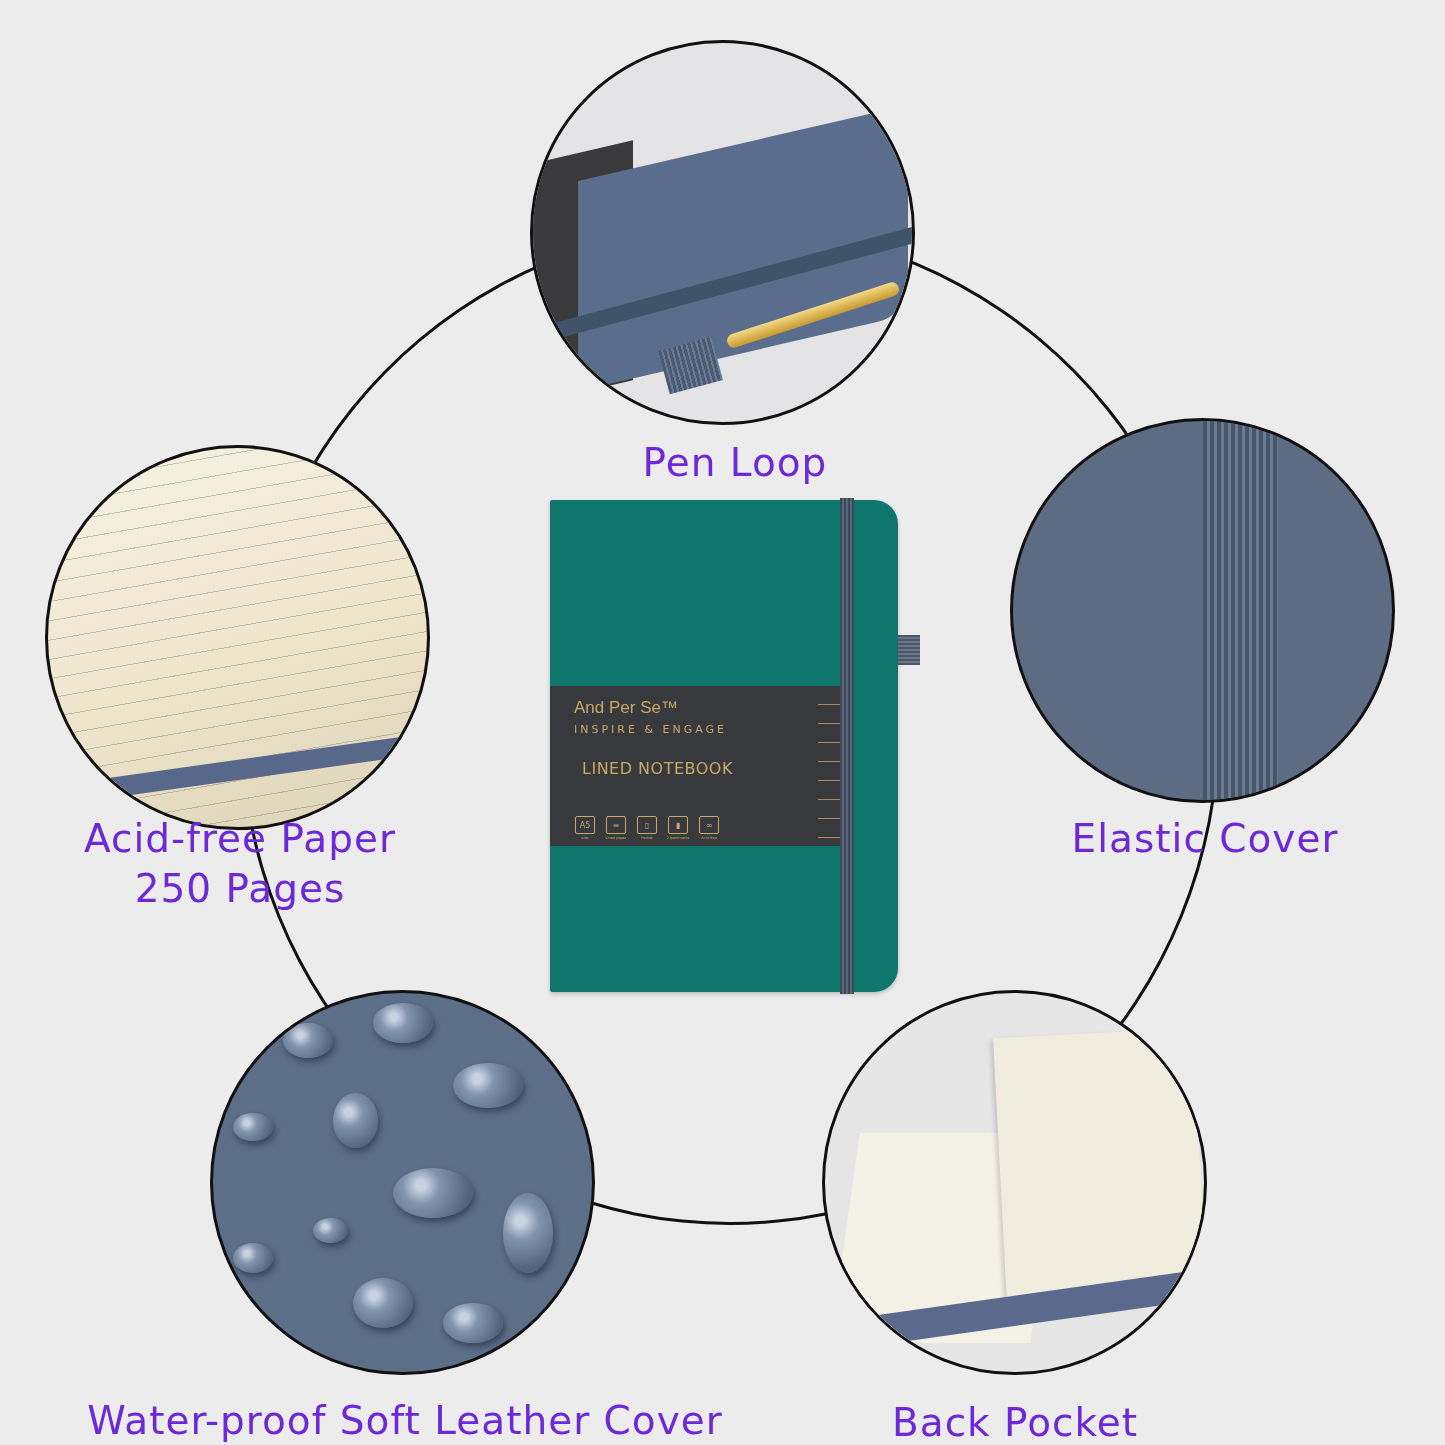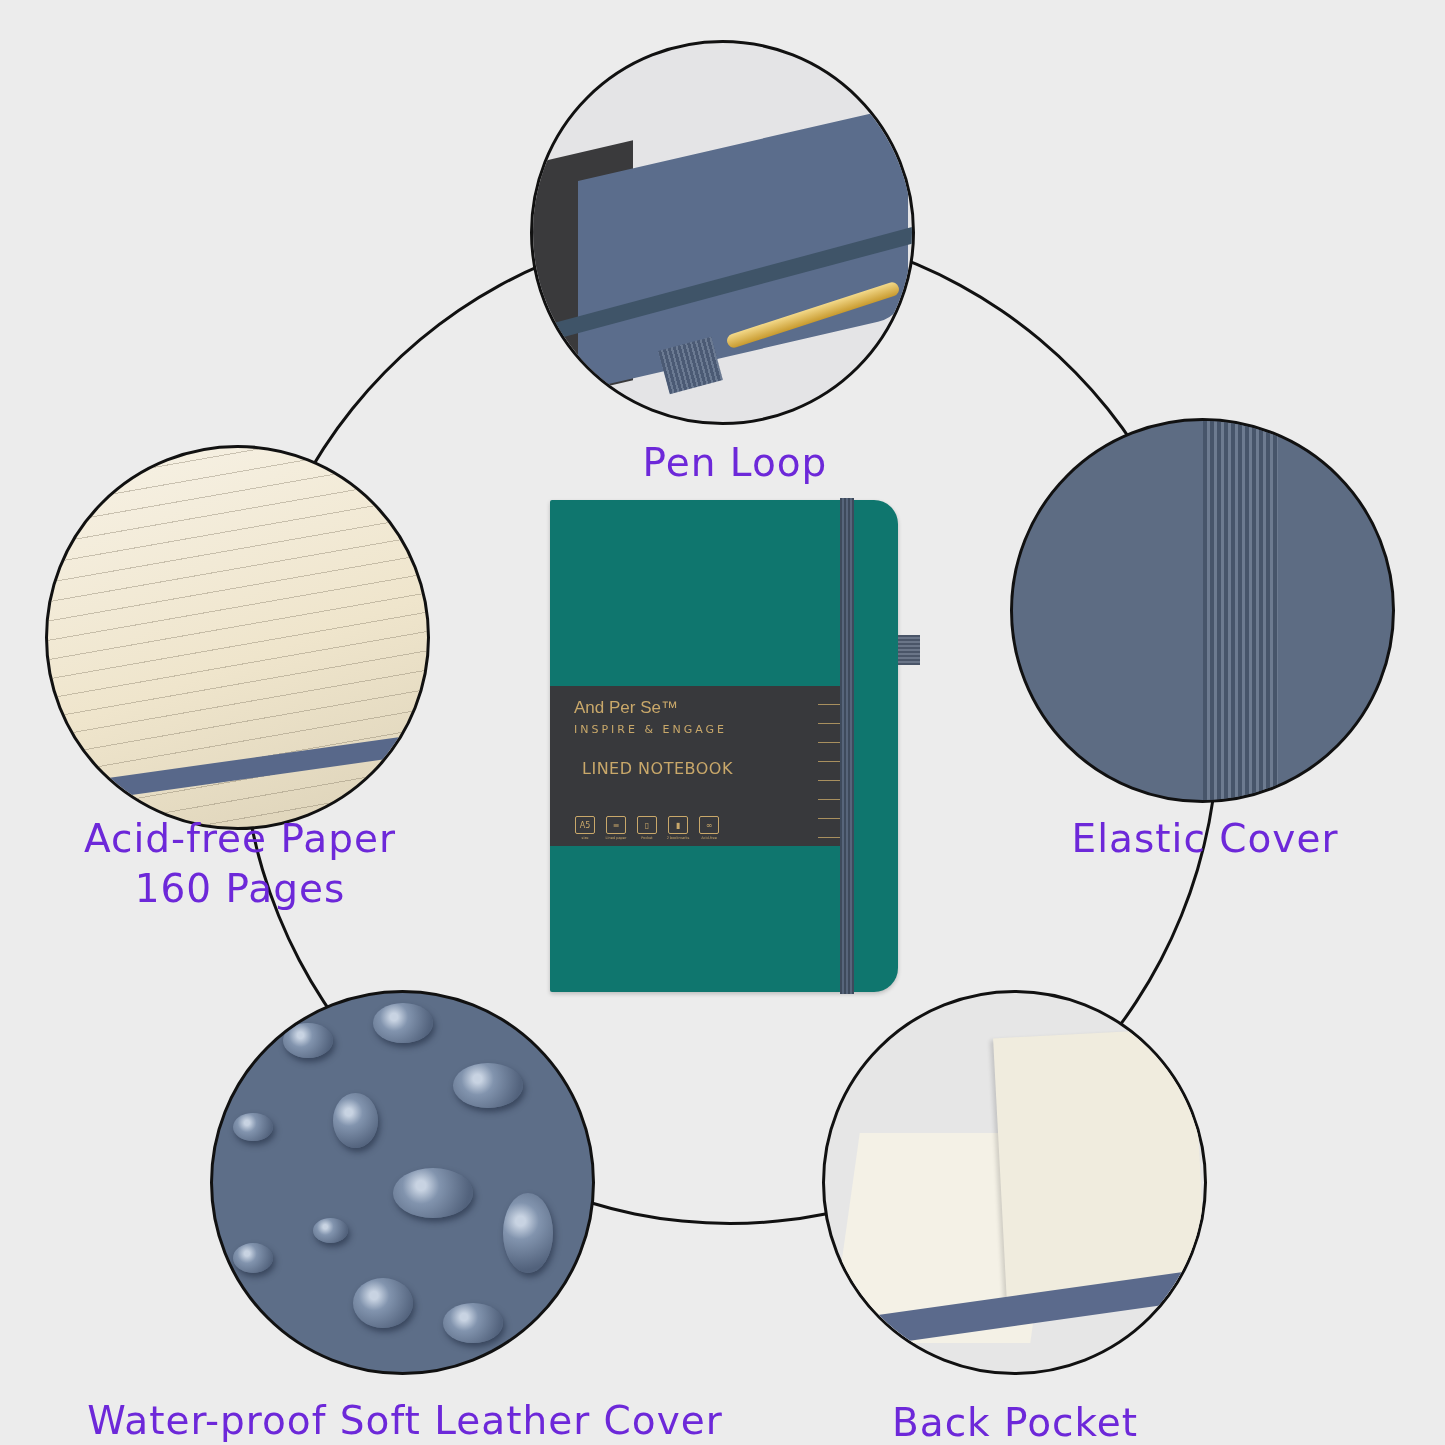--- a/index.html
+++ b/index.html
@@ -92,21 +92,21 @@
     <div class="loop"></div>
     <div class="pen"></div>
 </div>
 <div class="label" style="left:610px;top:438px;width:250px;">Pen Loop</div>
 
 <div class="circle" id="c-paper">
   <div class="lines"></div>
     <div class="base"></div>
 </div>
 <div class="label" style="left:40px;top:814px;width:400px;">Acid-free Paper</div>
-<div class="label" style="left:40px;top:864px;width:400px;">160 Pages</div>
+<div class="label" style="left:40px;top:864px;width:400px;">250 Pages</div>
 
 <div class="circle" id="c-elastic">
   <div class="strap"></div>
 </div>
 <div class="label" style="left:1050px;top:814px;width:310px;">Elastic Cover</div>
 
 <div class="circle" id="c-water">
   <div class="drop" style="left:70px;top:30px;width:50px;height:35px;"></div>
   <div class="drop" style="left:160px;top:10px;width:60px;height:40px;"></div>
   <div class="drop" style="left:240px;top:70px;width:70px;height:45px;"></div>

